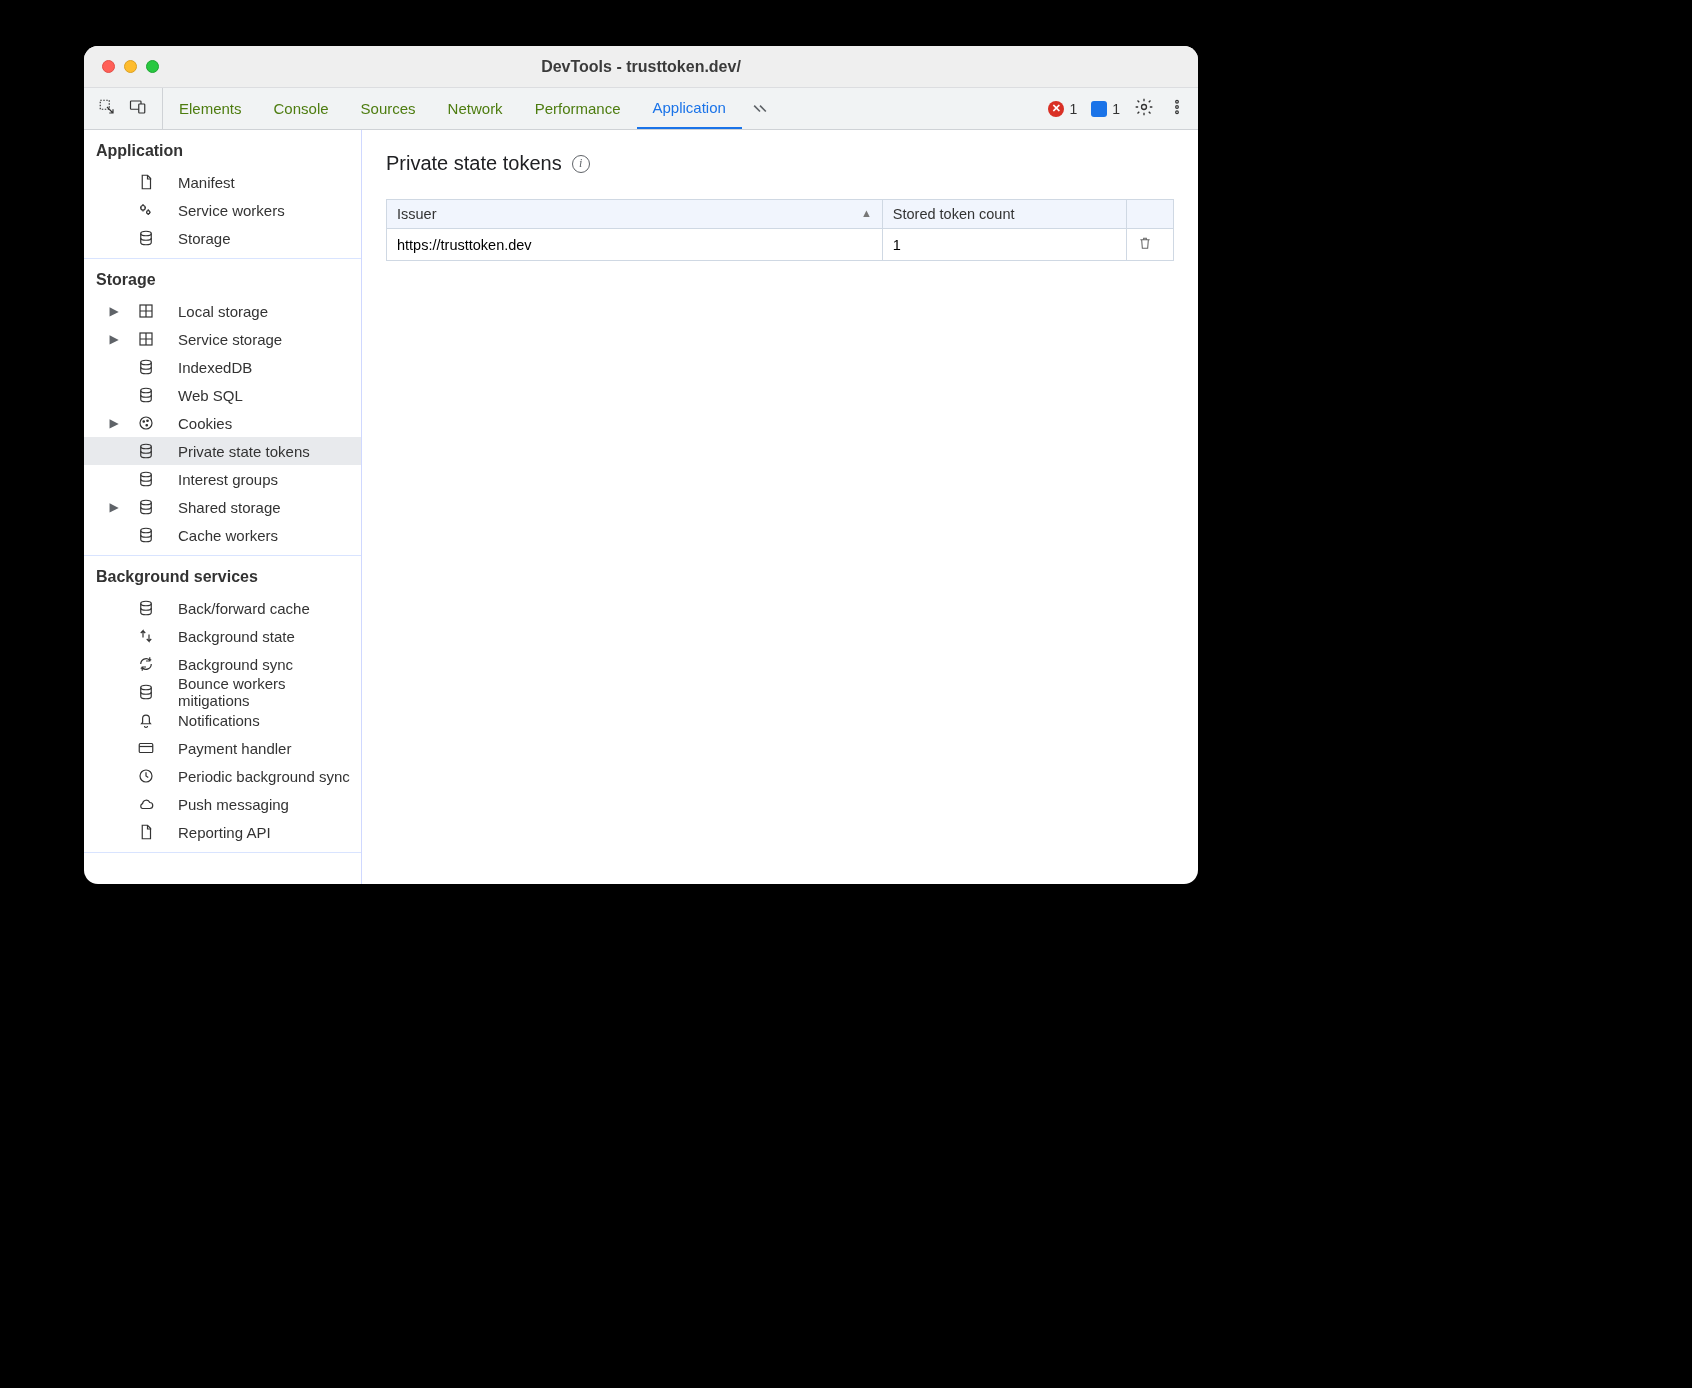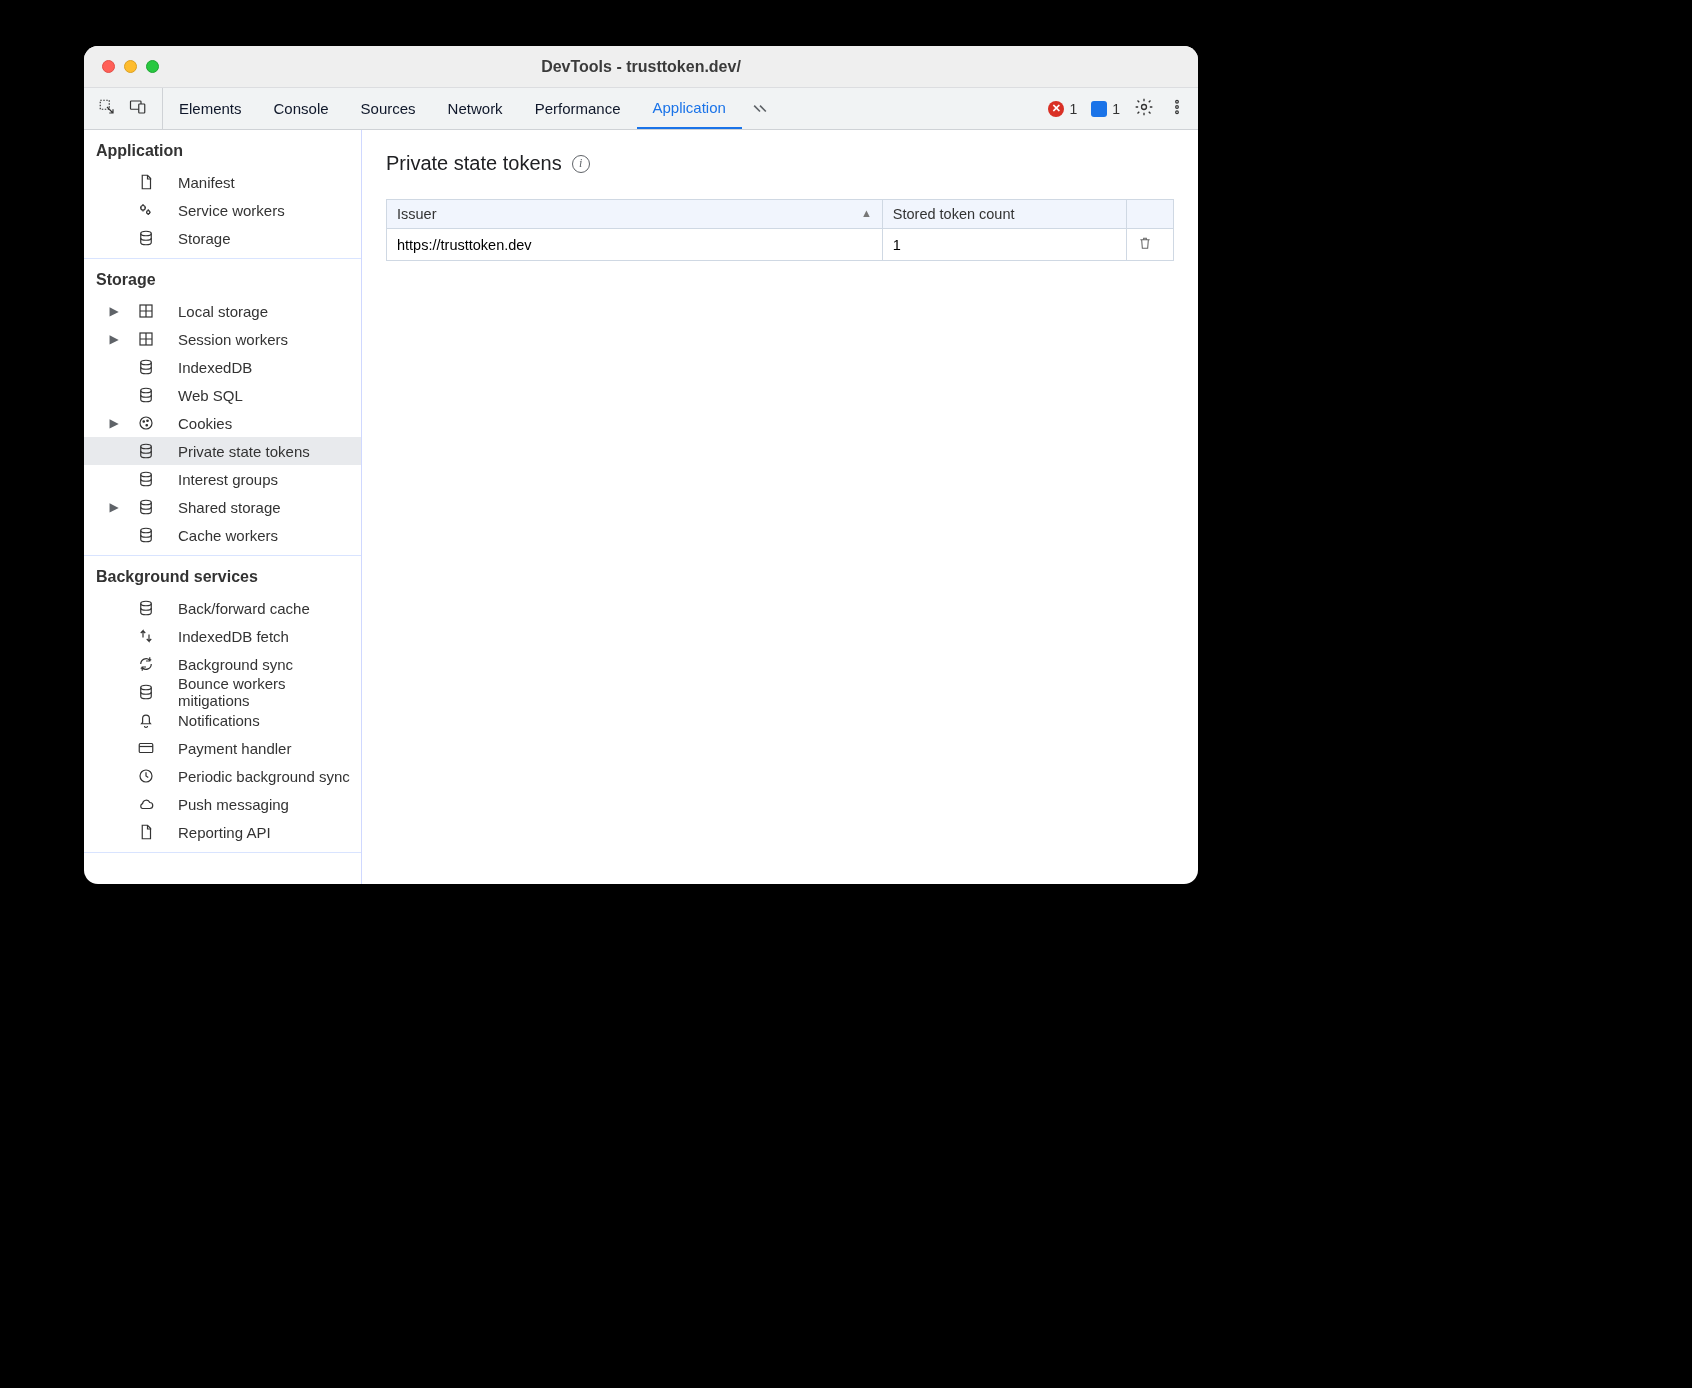--- a/index.html
+++ b/index.html
@@ -21,21 +21,21 @@
   .dot.yellow{background:#febc2e;border:1px solid #dba022;}
   .dot.green{background:#28c840;border:1px solid #1fa532;}
   .title { position:absolute; left:0; right:0; text-align:center; font-size:16px; font-weight:600; color:#3b3b3b; pointer-events:none;}
   
   .toolbar {
     height:42px; background:#f1f3f4; border-bottom:1px solid #cfd2d6;
     display:flex; align-items:stretch; font-size:15px; color:#333;
   }
   .toolbar .left-icons { display:flex; align-items:center; gap:12px; padding:0 14px; border-right:1px solid #cfd2d6; }
   .tabs { display:flex; align-items:center; }
-  .tab { padding:0 16px; display:flex; align-items:center; height:100%; cursor:pointer; color:#0f172a; }
+  .tab { padding:0 16px; display:flex; align-items:center; height:100%; cursor:pointer; color:#4d7c0f; }
   .tab.active { color:#1a73e8; border-bottom:2px solid #1a73e8; font-weight:500;}
   .spacer { flex:1; }
   .right-icons { display:flex; align-items:center; gap:14px; padding:0 12px; }
   .chip { display:flex; align-items:center; gap:5px; font-size:14px; }
   .circle-err { width:16px; height:16px; border-radius:50%; background:#d93025; color:#fff; font-size:11px; display:flex; align-items:center; justify-content:center; font-weight:bold;}
   .msg-icon { width:16px; height:16px; background:#1a73e8; border-radius:3px; position:relative; }
   .msg-icon:after{content:""; position:absolute; bottom:-4px; left:3px; border:4px solid transparent; border-top-color:#1a73e8;}
   
   .body { display:flex; height:calc(100% - 84px); }
   .sidebar {
@@ -178,21 +178,21 @@
             </span>
             <span>Local storage</span>
           </div>
           <div class="tree-item indent1">
             <span class="arrow">▶</span>
             <span class="icon-slot">
               <svg viewBox="0 0 24 24">
                 <use href="#i-grid"></use>
               </svg>
             </span>
-            <span>Session workers</span>
+            <span>Service storage</span>
           </div>
           <div class="tree-item indent1">
             <span class="arrow blank">▶</span>
             <span class="icon-slot">
               <svg viewBox="0 0 24 24">
                 <use href="#i-database"></use>
               </svg>
             </span>
             <span>IndexedDB</span>
           </div>
@@ -261,21 +261,21 @@
             </span>
             <span>Back/forward cache</span>
           </div>
           <div class="tree-item indent1">
             <span class="arrow blank">▶</span>
             <span class="icon-slot">
               <svg viewBox="0 0 24 24">
                 <use href="#i-fetch"></use>
               </svg>
             </span>
-            <span>IndexedDB fetch</span>
+            <span>Background state</span>
           </div>
           <div class="tree-item indent1">
             <span class="arrow blank">▶</span>
             <span class="icon-slot">
               <svg viewBox="0 0 24 24">
                 <use href="#i-sync"></use>
               </svg>
             </span>
             <span>Background sync</span>
           </div>

